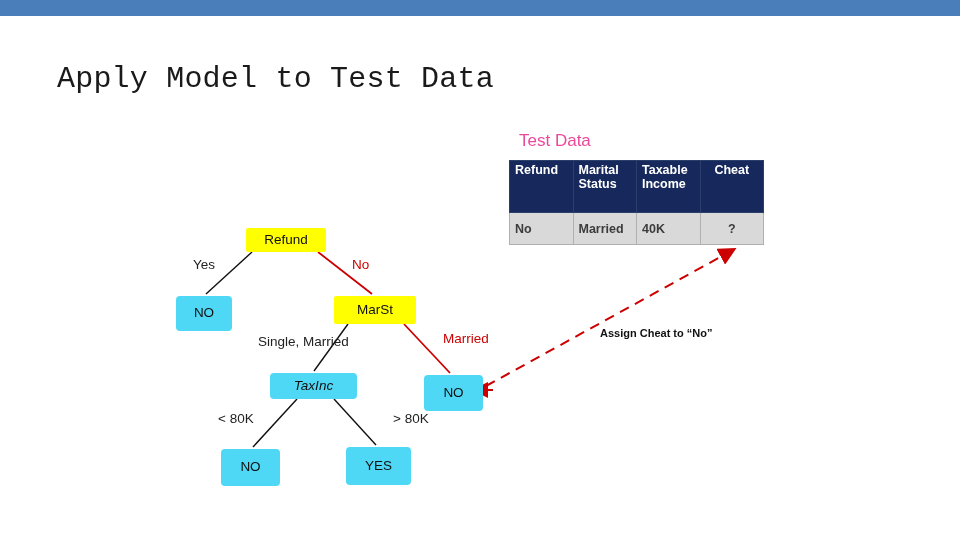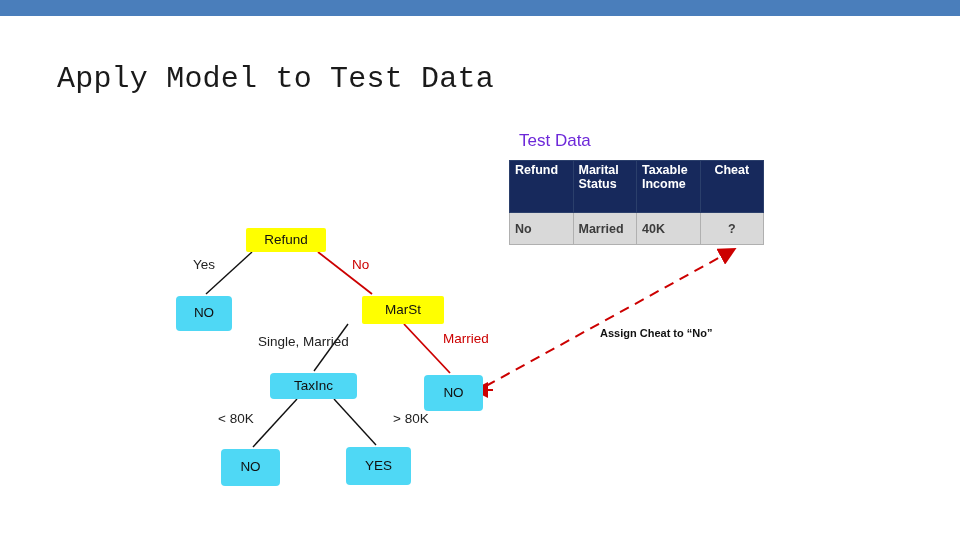--- a/index.html
+++ b/index.html
@@ -26,21 +26,21 @@
     font-size: 30px;
     color: #1a1a1a;
     letter-spacing: 0.2px;
     white-space: nowrap;
     font-family: Liberation Mono, monospace;
   }
   #testdata-label {
     position: absolute;
     left: 519px; top: 131px;
     font-size: 17px;
-    color: #6d28d9;
+    color: #ec4899;
   }
   
   #testdata-table {
     position: absolute;
     left: 509px; top: 160px;
     width: 255px;
     border-collapse: collapse;
     table-layout: fixed;
   }
   #testdata-table th {
@@ -78,22 +78,22 @@
     display: flex;
     align-items: center;
     justify-content: center;
     line-height: 1.1;
   }
   .node.yellow { background: #ffff00; border-radius: 2px; }
   .node.cyan   { background: #4fd8f5; }
 
   #node-refund { left: 246px; top: 228px; width: 80px; height: 24px; }
   #node-no1    { left: 176px; top: 296px; width: 56px; height: 35px; }
-  #node-marst  { left: 334px; top: 296px; width: 82px; height: 28px; margin-left: 28px; }
-  #node-taxinc { left: 270px; top: 373px; width: 87px; height: 26px; }
+  #node-marst  { left: 334px; top: 296px; width: 82px; height: 28px; }
+  #node-taxinc { left: 270px; top: 373px; width: 87px; height: 26px; font-style: italic; }
   #node-no2    { left: 424px; top: 375px; width: 59px; height: 36px; }
   #node-no3    { left: 221px; top: 449px; width: 59px; height: 37px; }
   #node-yes    { left: 346px; top: 447px; width: 65px; height: 38px; }
 
   
   .edge-label {
     position: absolute;
     font-size: 13.5px;
     white-space: nowrap;
   }

